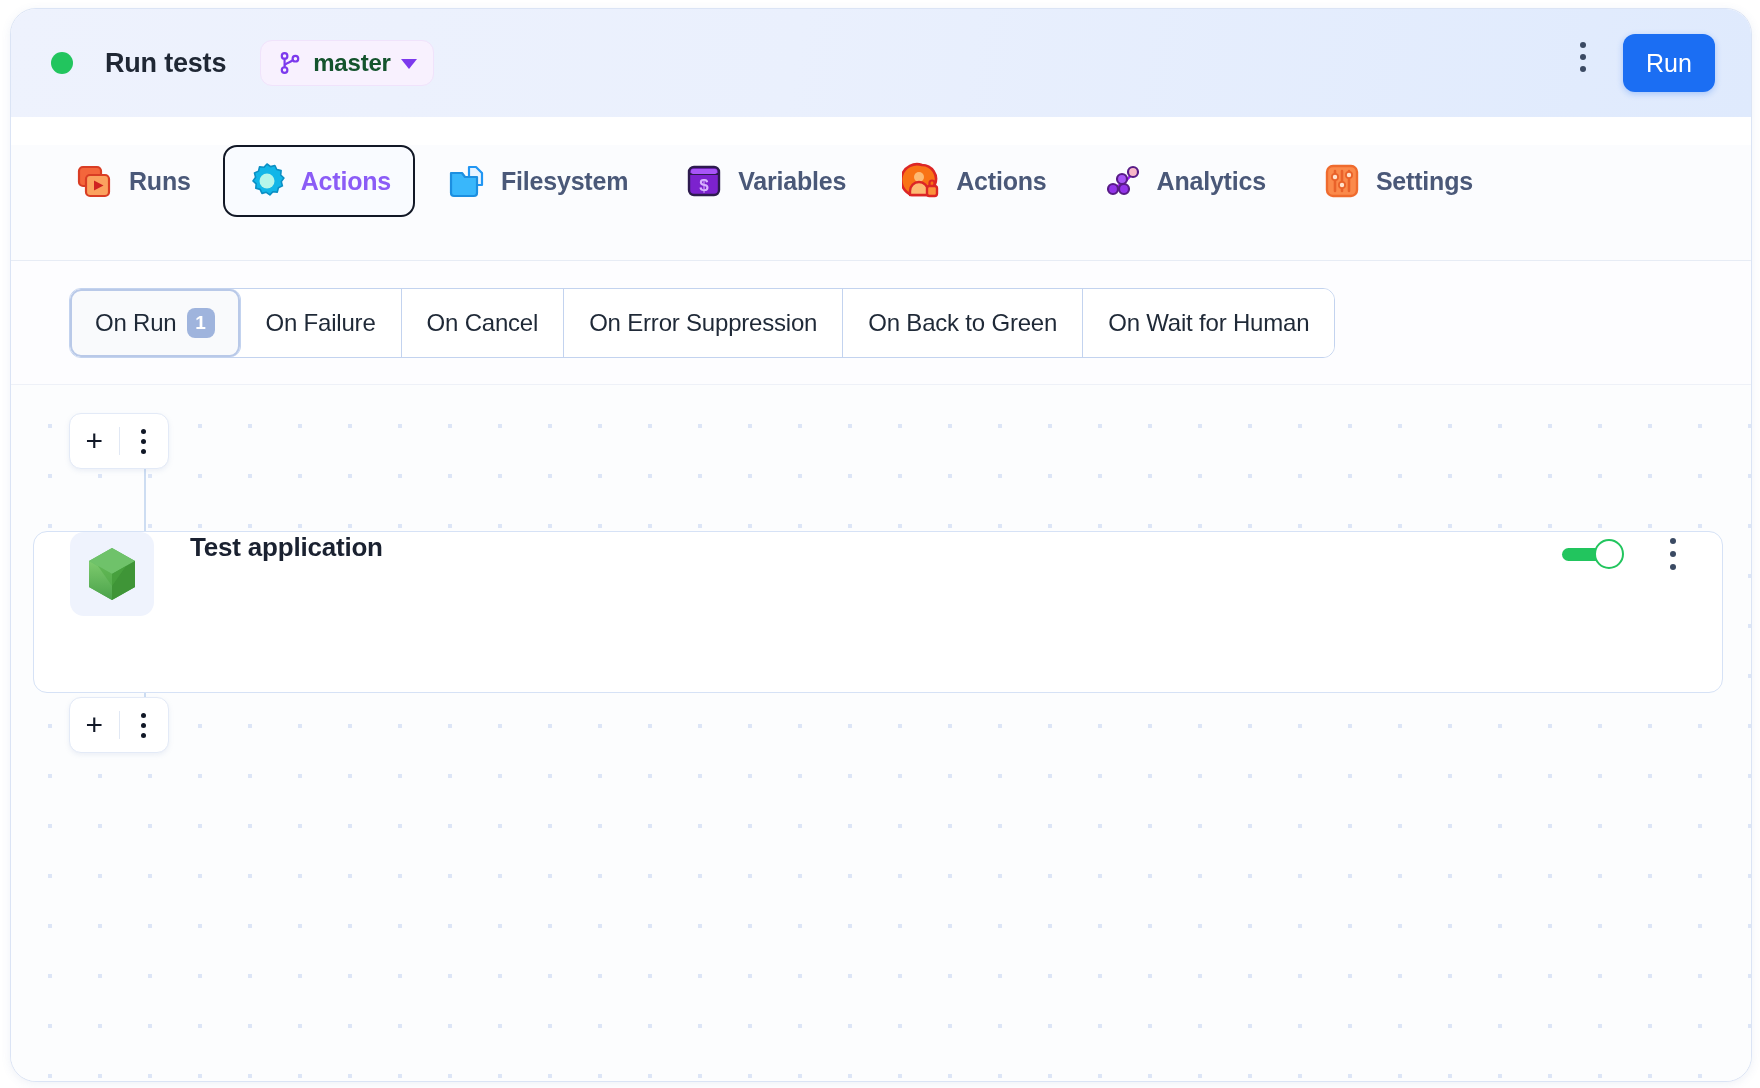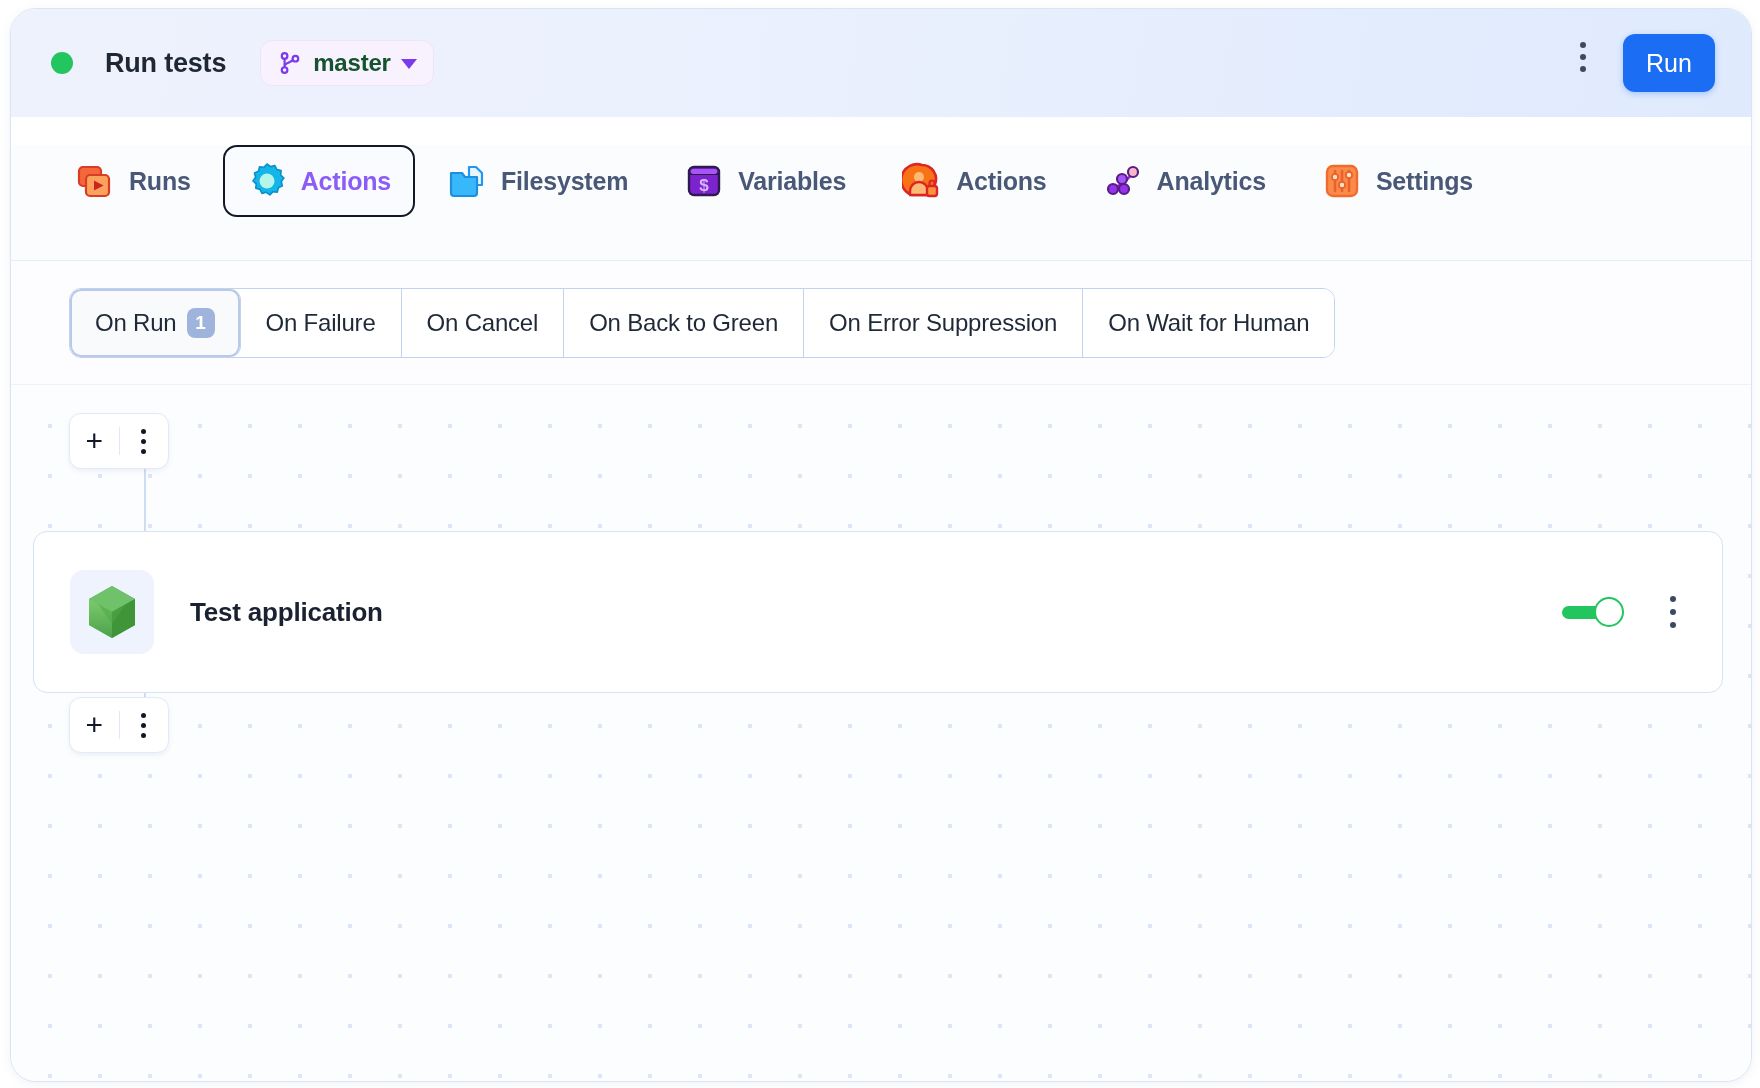--- a/index.html
+++ b/index.html
@@ -200,21 +200,21 @@
 
   .addbar.bottom-add { position: absolute; top: 284px; }
 
   .action-card {
     position: absolute;
     top: 118px; left: -36px; right: 0;
     height: 162px;
     background: #ffffff;
     border: 1px solid #d6e2f6;
     border-radius: 14px;
-    display: flex; align-items: center;
+    display: flex; align-items: flex-start;
     padding: 0 34px 0 36px;
     z-index: 1;
   }
   .card-icon-box {
     width: 84px; height: 84px; flex: 0 0 84px;
     background: #eff3fd;
     border-radius: 14px;
     display: flex; align-items: center; justify-content: center;
   }
   .card-title {
@@ -363,24 +363,24 @@
         <span>On Run</span>
         <span class="seg-badge">1</span>
       </div>
       <div class="seg-item">
         <span>On Failure</span>
       </div>
       <div class="seg-item">
         <span>On Cancel</span>
       </div>
       <div class="seg-item">
+        <span>On Error Suppression</span>
+      </div>
+      <div class="seg-item">
         <span>On Back to Green</span>
-      </div>
-      <div class="seg-item">
-        <span>On Error Suppression</span>
       </div>
       <div class="seg-item">
         <span>On Wait for Human</span>
       </div>
     </div>
   </div>
 
   <div class="canvas">
     <div class="flow">
 

